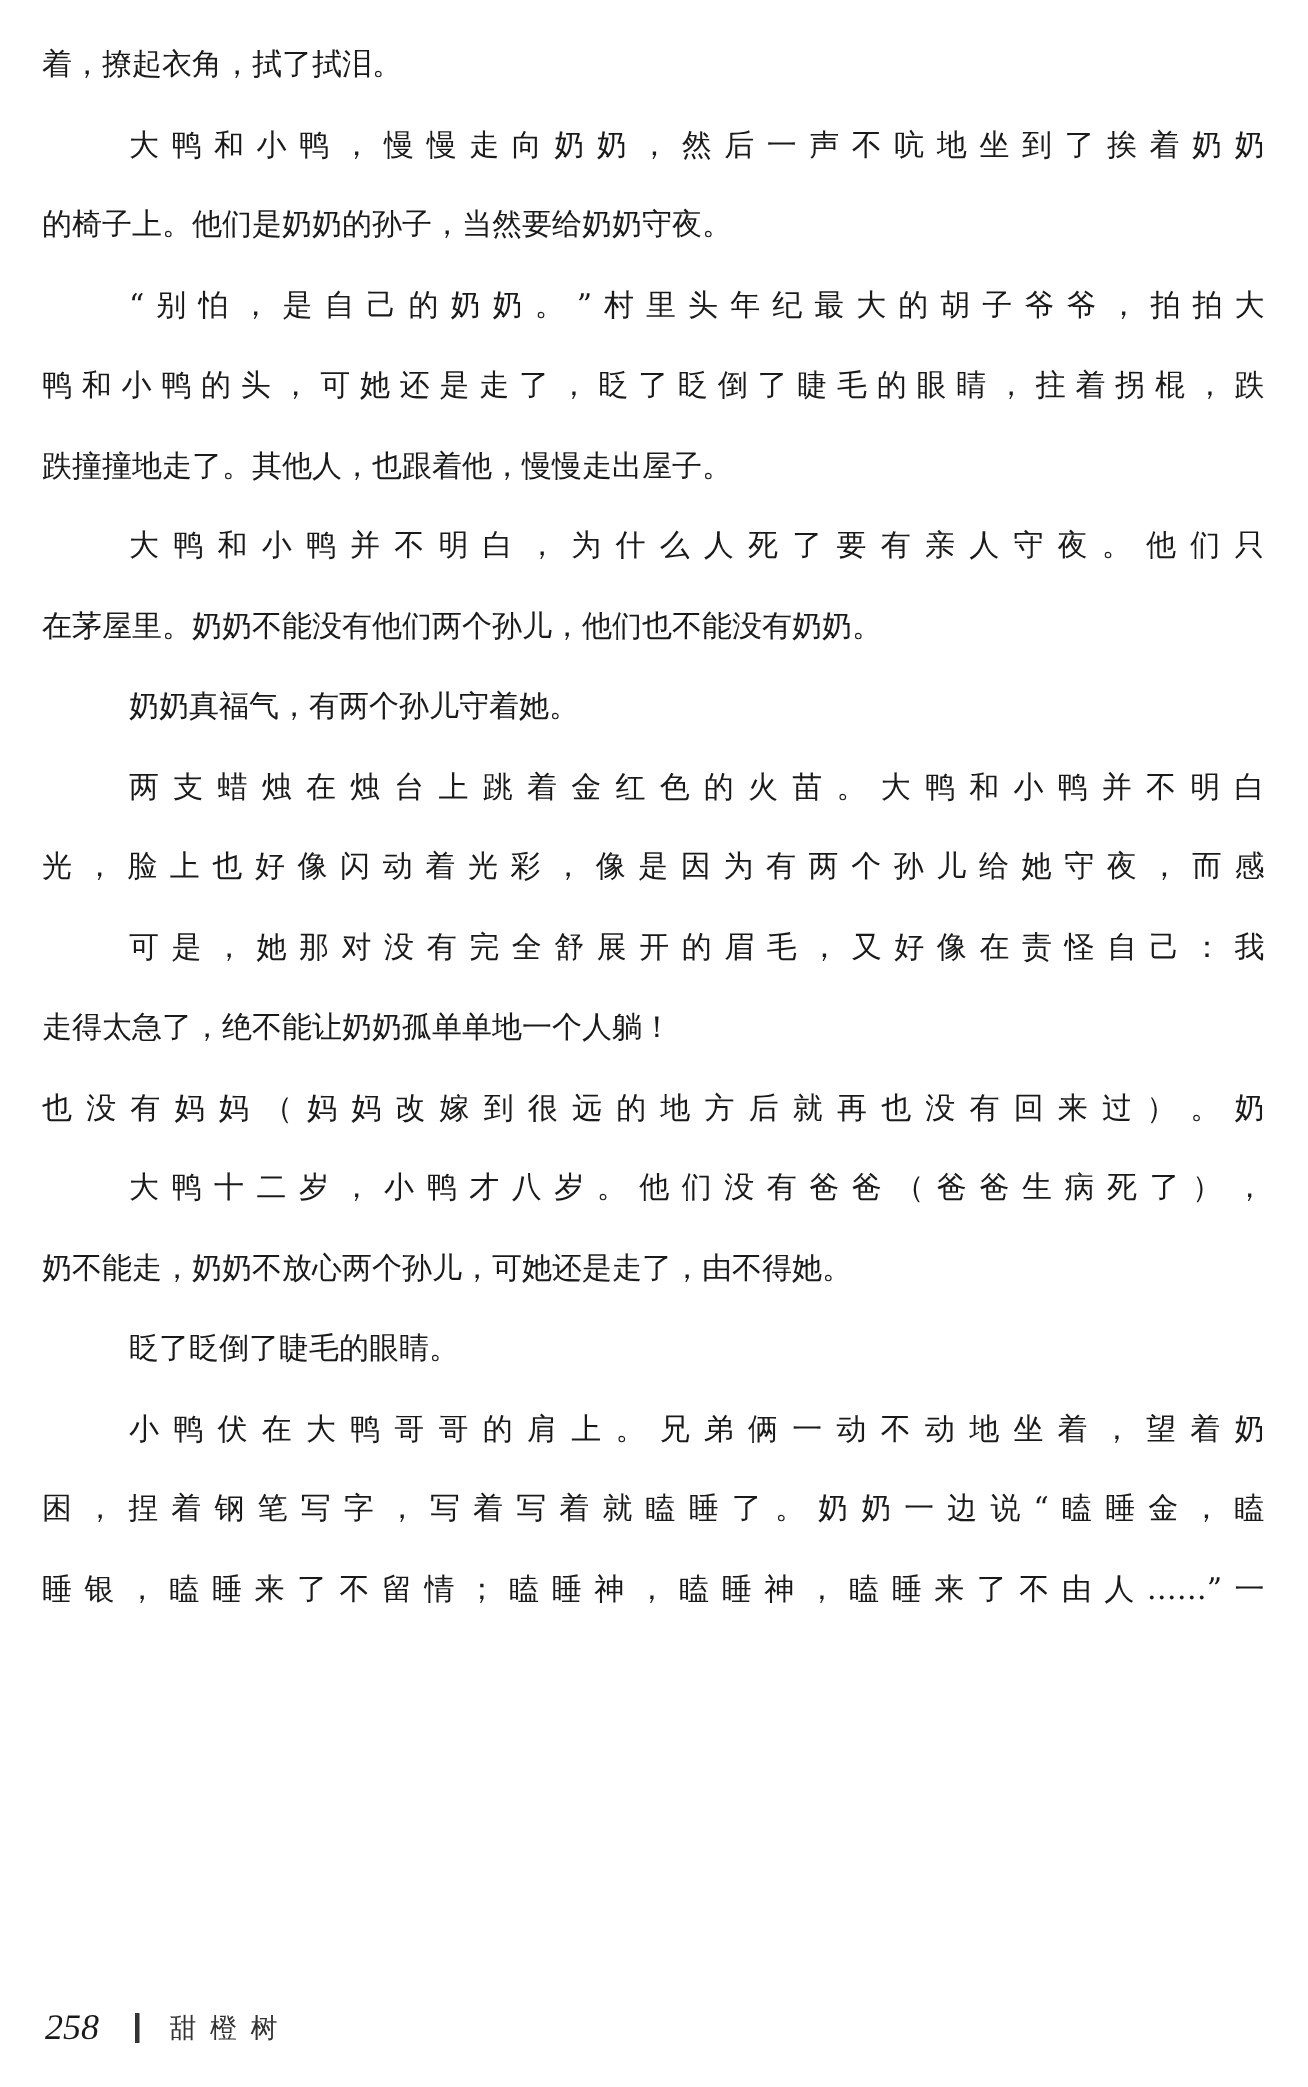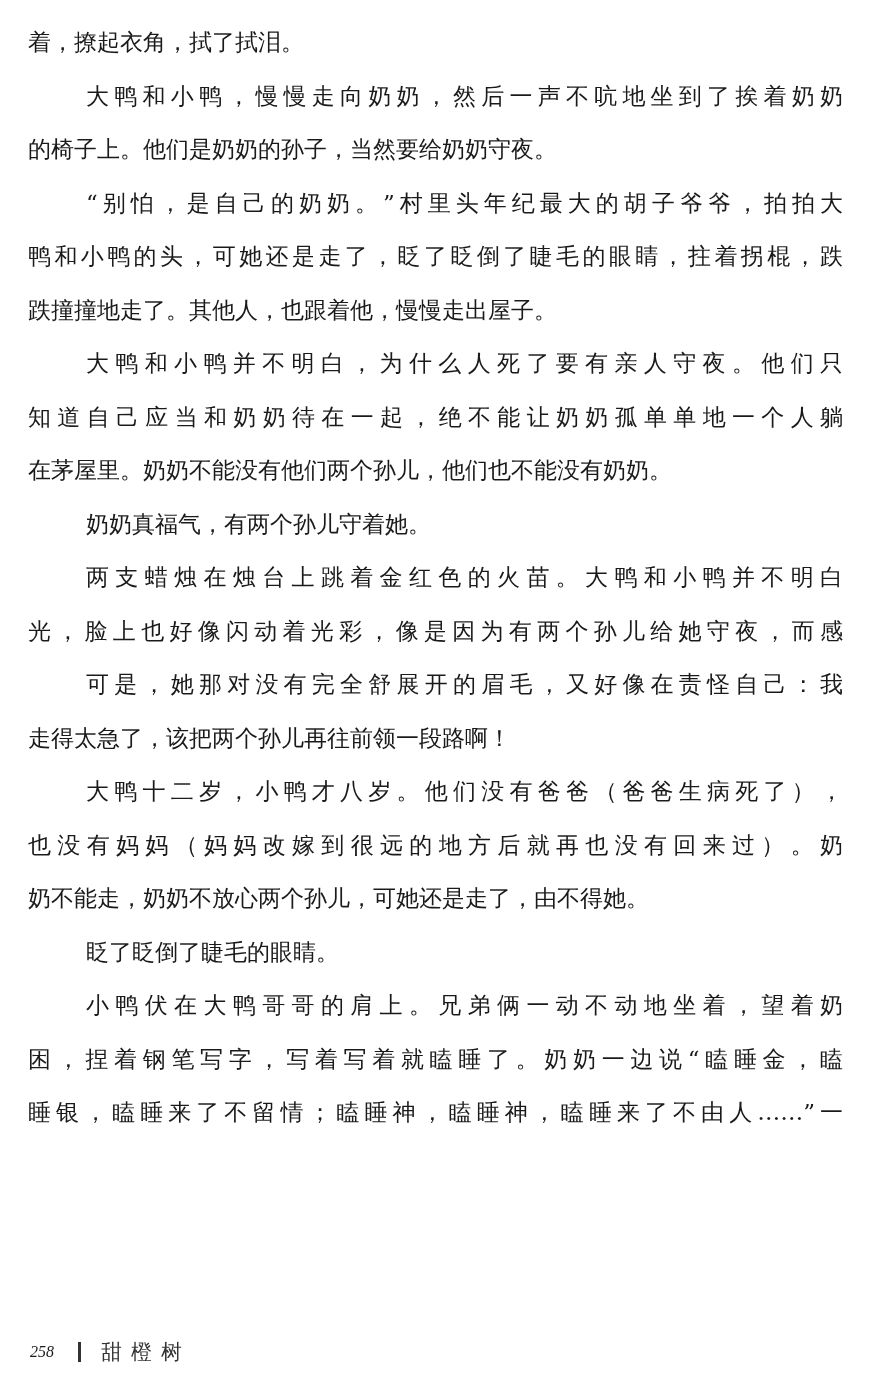--- a/index.html
+++ b/index.html
@@ -18,21 +18,21 @@
     .page-body {
       position: absolute;
       left: 28px;
       top: 22px;
       width: 815px;
     }
     .line {
       display: block;
       height: 53.5px;
       line-height: 40px;
-      font-size: 23px;
+      font-size: 20px;
       white-space: nowrap;
       text-align: justify;
       text-align-last: justify;
       letter-spacing: 0;
     }
     .line.last {
       text-align-last: left;
     }
     .line.indent {
       padding-left: 58px;
@@ -41,67 +41,66 @@
       position: absolute;
       left: 30px;
       top: 1335px;
       height: 34px;
       display: flex;
       align-items: center;
     }
     .page-number {
       font-family: "Liberation Serif", "DejaVu Serif", serif;
       font-style: italic;
-      font-size: 16px;
+      font-size: 24px;
       color: #1a1a1a;
       text-align: center;
     }
     .separator {
       width: 3px;
       height: 20px;
       background: #333333;
       margin-left: 24px;
       margin-right: 20px;
     }
     .book-title {
       font-family: "DejaVu Sans", "Liberation Sans", sans-serif;
-      font-size: 21px;
+      font-size: 18px;
       letter-spacing: 9px;
       color: #333333;
     }
   </style>
 </head>
 <body>
 
 <div class="page-body">
 
   <span class="line last">着，撩起衣角，拭了拭泪。</span>
 
   <span class="line indent">大鸭和小鸭，慢慢走向奶奶，然后一声不吭地坐到了挨着奶奶</span>
   <span class="line last">的椅子上。他们是奶奶的孙子，当然要给奶奶守夜。</span>
 
 
   <span class="line indent">“别怕，是自己的奶奶。”村里头年纪最大的胡子爷爷，拍拍大</span>
   <span class="line">鸭和小鸭的头，可她还是走了，眨了眨倒了睫毛的眼睛，拄着拐棍，跌</span>
   <span class="line last">跌撞撞地走了。其他人，也跟着他，慢慢走出屋子。</span>
 
   <span class="line indent">大鸭和小鸭并不明白，为什么人死了要有亲人守夜。他们只</span>
-  <span class="line">知道自己应当和奶奶待在一起，绝不能让奶奶孤单单地一个人躺</span>
   <span class="line last">在茅屋里。奶奶不能没有他们两个孙儿，他们也不能没有奶奶。</span>
 
   <span class="line indent last">奶奶真福气，有两个孙儿守着她。</span>
 
   <span class="line indent">两支蜡烛在烛台上跳着金红色的火苗。大鸭和小鸭并不明白</span>
   <span class="line">光，脸上也好像闪动着光彩，像是因为有两个孙儿给她守夜，而感</span>
 
   <span class="line indent">可是，她那对没有完全舒展开的眉毛，又好像在责怪自己：我</span>
-  <span class="line last">走得太急了，该把两个孙儿再往前领一段路啊！</span>
+  <span class="line last">走得太急了，绝不能让奶奶孤单单地一个人躺！</span>
 
+  <span class="line">也没有妈妈（妈妈改嫁到很远的地方后就再也没有回来过）。奶</span>
   <span class="line indent">大鸭十二岁，小鸭才八岁。他们没有爸爸（爸爸生病死了），</span>
-  <span class="line">也没有妈妈（妈妈改嫁到很远的地方后就再也没有回来过）。奶</span>
   <span class="line last">奶不能走，奶奶不放心两个孙儿，可她还是走了，由不得她。</span>
 
   <span class="line indent last">眨了眨倒了睫毛的眼睛。</span>
 
   <span class="line indent">小鸭伏在大鸭哥哥的肩上。兄弟俩一动不动地坐着，望着奶</span>
   <span class="line">困，捏着钢笔写字，写着写着就瞌睡了。奶奶一边说“瞌睡金，瞌</span>
   <span class="line">睡银，瞌睡来了不留情；瞌睡神，瞌睡神，瞌睡来了不由人……”一</span>
 </div>
 
 <div class="footer">

